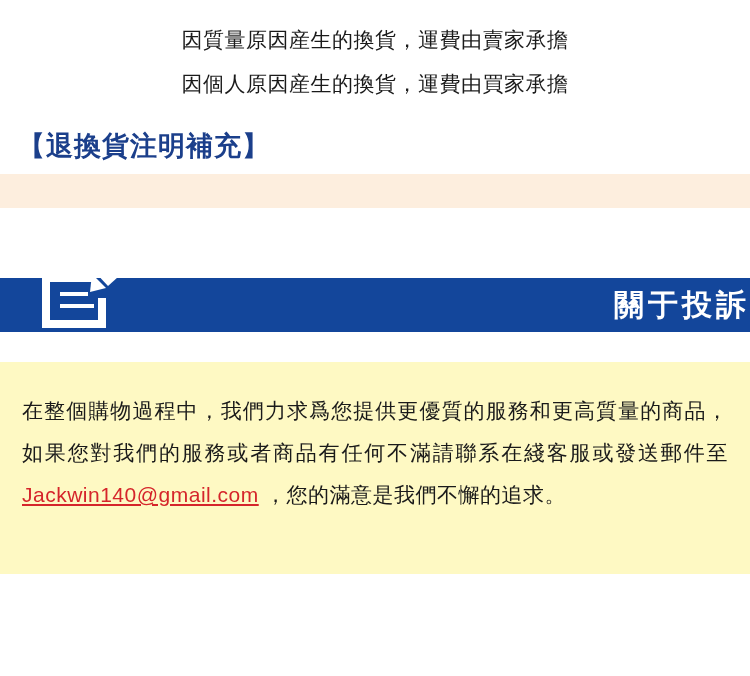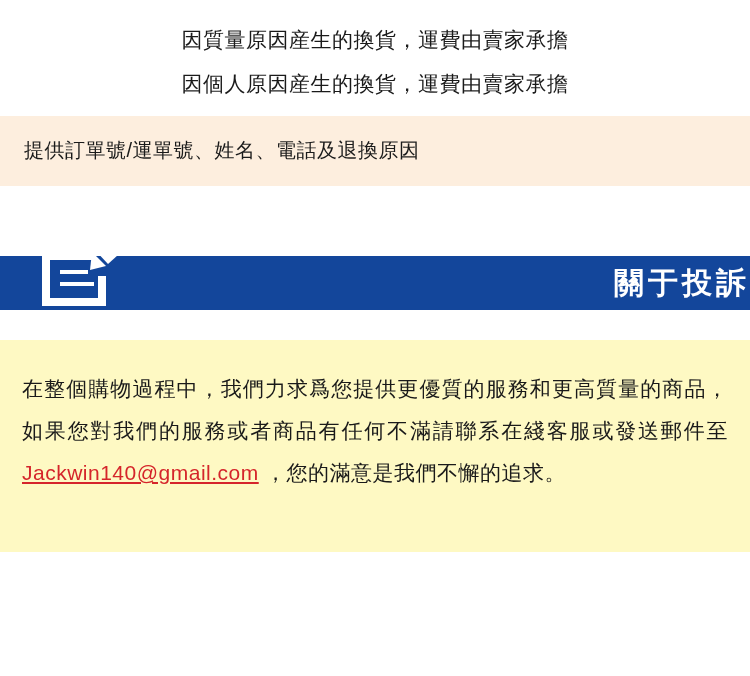--- a/index.html
+++ b/index.html
@@ -111,26 +111,26 @@
     font-size: 21px;
   }
 </style>
 </head>
 <body>
 
 <div class="page">
 
   <div class="policy-lines">
     <div class="policy-line">因質量原因産生的換貨，運費由賣家承擔</div>
-    <div class="policy-line">因個人原因産生的換貨，運費由賣家承擔</div>
+    <div class="policy-line">因個人原因産生的換貨，運費由買家承擔</div>
   </div>
 
+  <div class="bracket-heading">【退換貨注明補充】</div>
 
   <div class="note-box">
-    <div class="note-line">提供訂單號/運單號、姓名、電話及退換原因</div>
   </div>
 
   <div class="banner-wrap">
     <div class="banner-bar"></div>
     <div class="banner-title">關于投訴</div>
     <svg class="pencil-icon" viewBox="0 0 96 74">
       <path d="M6 16 H60 V24 H14 V62 H62 V40 H70 V70 H6 Z" fill="#ffffff"></path>
       <path d="M58 13 L78 -4 L92 10 L72 28 Z" fill="#ffffff"></path>
       <path d="M56 16 L70 30 L54 34 Z" fill="#ffffff"></path>
       <rect x="24" y="34" width="28" height="4" fill="#ffffff"></rect>

